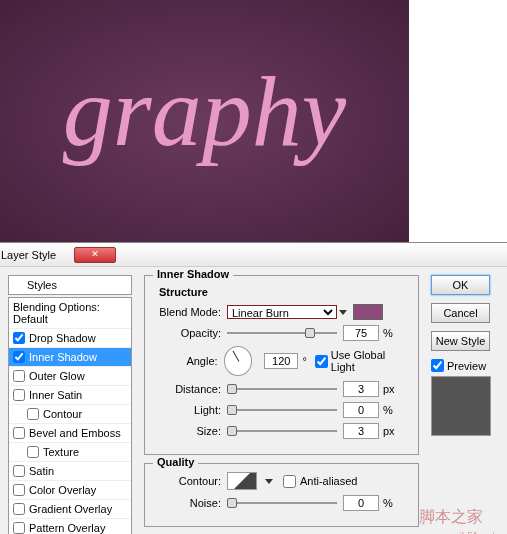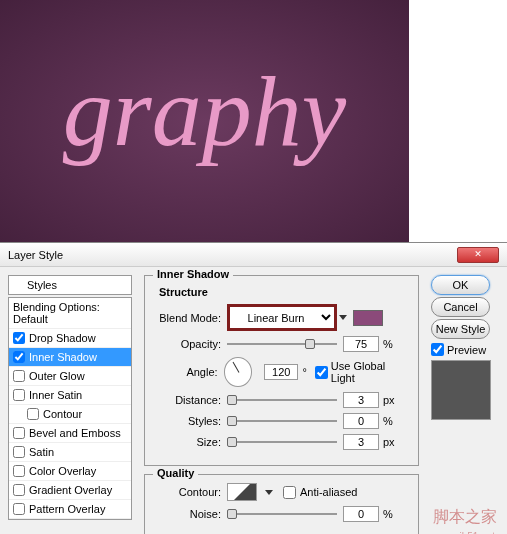--- a/index.html
+++ b/index.html
@@ -1,52 +1,52 @@
 <!DOCTYPE html>
 <html><head>
 <meta charset="utf-8">
 <style>
 *{margin:0;padding:0;box-sizing:border-box;font-family:Tahoma,Arial,sans-serif;font-size:11px;}
 body{background:#fff;width:507px;height:534px;overflow:hidden;}
 .canvas{width:409px;height:242px;background:radial-gradient(ellipse at center,#6b3a5f 0%,#45213d 100%);position:relative;display:flex;align-items:center;justify-content:center;}
 .canvas-text{font-family:cursive;font-size:100px;font-style:italic;color:#e89ac7;position:relative;top:-10px;}
 .dialog{width:507px;height:292px;background:#f0f0f0;border-top:1px solid #888;position:relative;}
-.titlebar{background:linear-gradient(#fff,#e8e8e8);height:24px;padding:4px 8px;border-bottom:1px solid #ccc;display:flex;align-items:center;justify-content:space-between;gap:18px;}
+.titlebar{background:linear-gradient(#fff,#e8e8e8);height:24px;padding:4px 1px;border-bottom:1px solid #ccc;display:flex;align-items:center;justify-content:flex-start;gap:18px;}
 .close-btn{width:42px;height:16px;background:linear-gradient(#e77,#c33);border:1px solid #933;border-radius:2px;color:#fff;text-align:center;line-height:12px;font-size:9px;}
 .content{display:flex;height:268px;}
 .sidebar{width:140px;padding:8px;}
 .styles-header{border:1px solid #999;padding:3px 18px;background:#fff;margin-bottom:2px;}
 .style-list{border:1px solid #999;background:#fff;}
 .style-item{padding:3px 4px;border-bottom:1px solid #eee;display:flex;align-items:center;gap:4px;}
 .style-item.selected{background:#3399ff;color:#fff;}
 .style-item input[type=checkbox]{width:12px;height:12px;}
 .indent{padding-left:18px;}
 .main{flex:1;padding:8px 8px 8px 4px;}
 .group{border:1px solid #999;padding:8px 10px 10px;margin-bottom:8px;position:relative;}
 .group-title{position:absolute;top:-8px;left:8px;background:#f0f0f0;padding:0 4px;font-weight:bold;}
 .subtitle{font-weight:bold;margin:2px 0 6px 4px;}
 .row{display:flex;align-items:center;margin-bottom:5px;}
 .label{width:72px;text-align:right;padding-right:6px;}
-select{width:110px;height:27px;border:3px solid #7f1d1d;background:#fff;text-align:center;}
+select{width:110px;height:14px;border:1px solid #7f1d1d;background:#fff;}
 .swatch{width:30px;height:16px;background:#8b4a7a;border:1px solid #666;margin-left:6px;}
 .slider{width:110px;height:14px;position:relative;}
 .slider-track{position:absolute;top:6px;left:0;right:0;height:2px;background:#999;}
 .slider-thumb{position:absolute;top:2px;width:10px;height:10px;background:#ddd;border:1px solid #666;border-radius:2px;}
 .val{width:36px;height:16px;border:1px solid #999;background:#fff;text-align:center;margin-left:6px;line-height:14px;}
 .unit{margin-left:4px;}
 .angle-dial{width:30px;height:30px;border:1px solid #999;border-radius:50%;background:#fff;position:relative;margin-right:6px;}
 .angle-dial::after{content:'';position:absolute;top:14px;left:14px;width:12px;height:1px;background:#333;transform-origin:left;transform:rotate(-120deg);}
 .contour-swatch{width:30px;height:18px;border:1px solid #999;background:linear-gradient(135deg,#fff 0%,#fff 48%,#444 52%,#444 100%);margin-right:6px;}
 .dd{width:0;height:0;border-left:4px solid transparent;border-right:4px solid transparent;border-top:5px solid #333;margin-left:2px;}
 .rpanel{width:80px;padding:8px 4px;}
-.btn{width:59px;height:20px;background:linear-gradient(#fff,#ddd);border:1px solid #888;border-radius:10px;margin-bottom:2px;text-align:center;line-height:18px;}
+.btn{width:59px;height:20px;background:linear-gradient(#fff,#ddd);border:1px solid #888;border-radius:0;margin-bottom:8px;text-align:center;line-height:18px;}
 .btn.primary{border:1px solid #5a9de0;box-shadow:0 0 2px #5a9de0;}
 .preview-chk{display:flex;align-items:center;gap:3px;margin:4px 0;}
 .preview-box{width:60px;height:60px;background:#555;border:1px solid #999;margin-top:4px;}
-.watermark{position:absolute;bottom:6px;right:10px;color:#c77;font-size:16px;font-family:SimSun,serif;opacity:.8;}
+.watermark{position:absolute;bottom:6px;right:24px;color:#c77;font-size:16px;font-family:SimSun,serif;opacity:.8;}
 .watermark-url{position:absolute;bottom:-8px;right:12px;color:#c77;font-size:10px;opacity:.7;}
 </style>
 </head>
 <body>
 
 <div class="canvas">
   <div class="canvas-text">graphy</div>
 </div>
 
 <div class="dialog">
@@ -77,20 +77,24 @@
               <span>Inner Satin</span>
             </div>
             <div class="style-item indent">
               <input type="checkbox" style="">
               <span>Contour</span>
             </div>
             <div class="style-item">
               <input type="checkbox" style="">
               <span>Bevel and Emboss</span>
             </div>
+            <div class="style-item indent">
+              <input type="checkbox" style="">
+              <span>Texture</span>
+            </div>
             <div class="style-item">
               <input type="checkbox" style="">
               <span>Satin</span>
             </div>
             <div class="style-item">
               <input type="checkbox" style="">
               <span>Color Overlay</span>
             </div>
             <div class="style-item">
               <input type="checkbox" style="">
@@ -139,21 +143,21 @@
           <span class="label">Distance:</span>
           <div class="slider">
               <div class="slider-track"></div>
               <div class="slider-thumb" style="left:0"></div>
             </div>
           <div class="val">3</div>
           <span class="unit">px</span>
         </div>
 
         <div class="row">
-          <span class="label">Styles:</span>
+          <span class="label">Light:</span>
           <div class="slider">
               <div class="slider-track"></div>
               <div class="slider-thumb" style="left:0"></div>
             </div>
           <div class="val">0</div>
           <span class="unit">%</span>
         </div>
 
         <div class="row">
           <span class="label">Size:</span>

